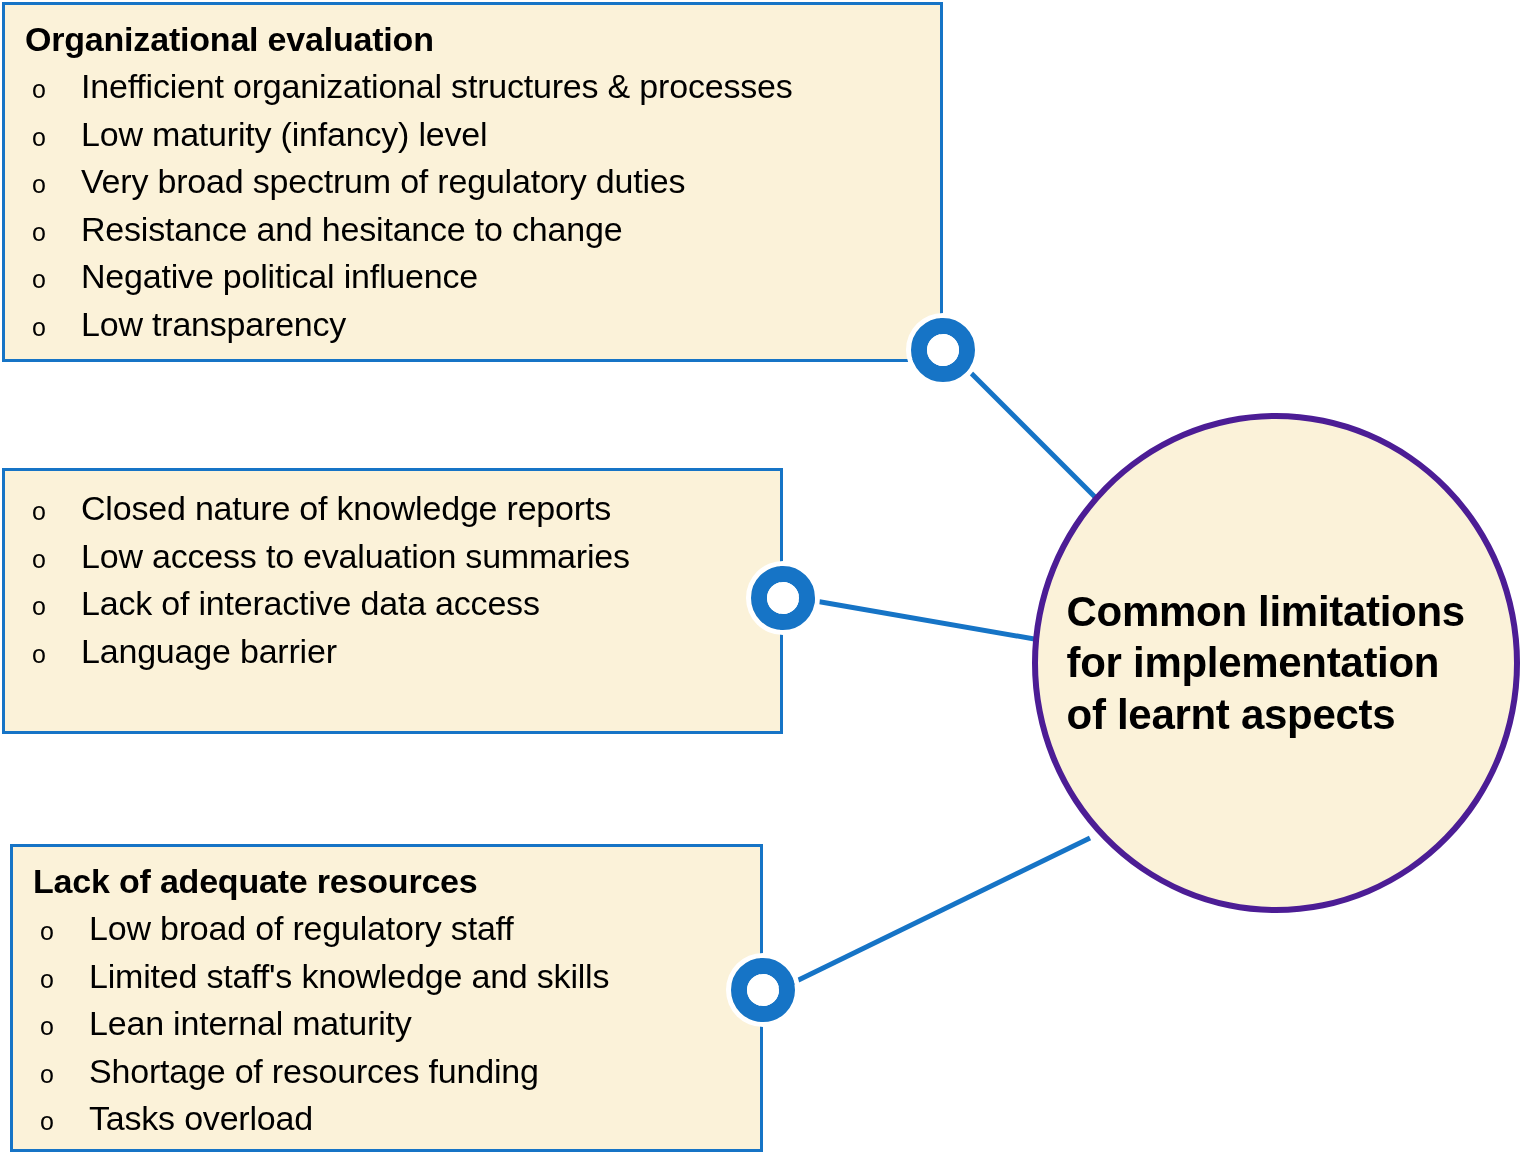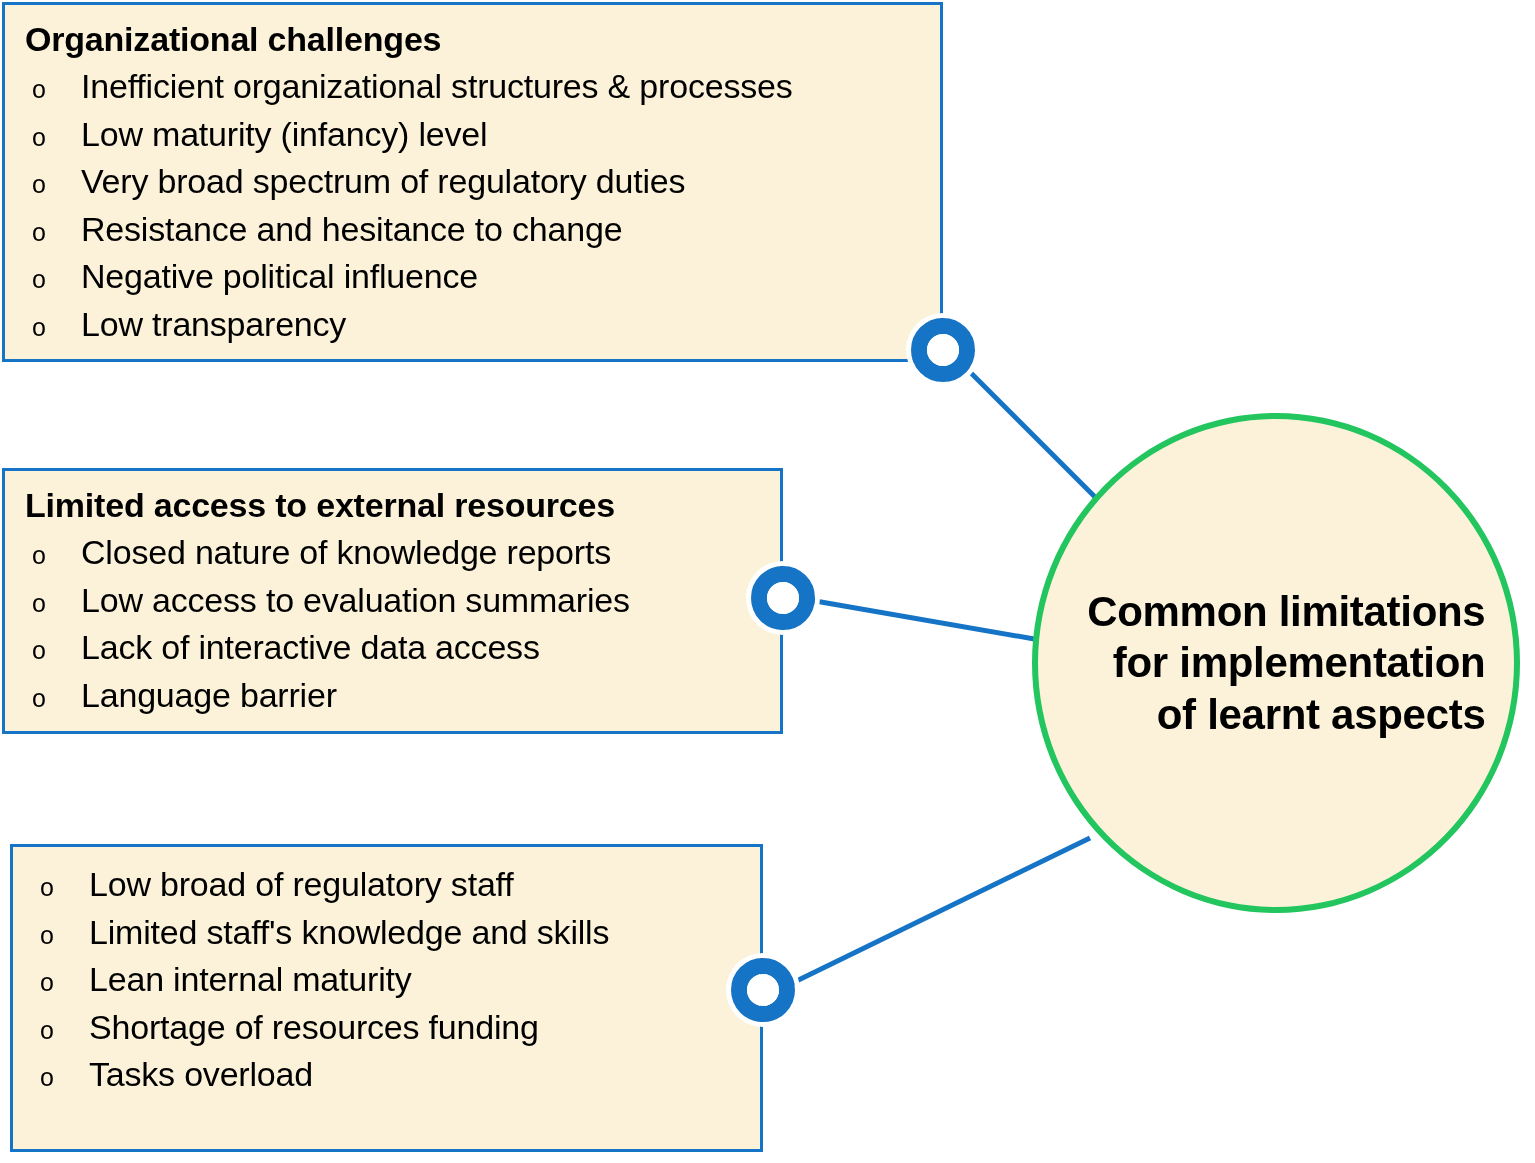--- a/index.html
+++ b/index.html
@@ -69,25 +69,25 @@
     white-space: nowrap;
   }
 
   
   #hub {
     position: absolute;
     z-index: 3;
     box-sizing: border-box;
     border-radius: 50%;
     background: #fbf2d9;
-    border: 6px solid #22c55e;
+    border: 6px solid #4c1d95;
     display: flex;
     align-items: center;
     justify-content: center;
-    text-align: right;
+    text-align: left;
   }
   #hub-label {
     font-weight: bold;
     font-size: 42px;
     line-height: 1.22;
     color: #000000;
     letter-spacing: -0.3px;
     width: 88%;
   }
 
@@ -113,21 +113,21 @@
 
 <div id="stage">
 
   <svg id="connectors" viewBox="0 0 1535 1163" width="1535" height="1163" xmlns="http://www.w3.org/2000/svg">
     <line x1="960" y1="362" x2="1096" y2="498" stroke="#1674c6" stroke-width="5"></line>
     <line x1="798" y1="598" x2="1040" y2="640" stroke="#1674c6" stroke-width="5"></line>
     <line x1="778" y1="990" x2="1090" y2="838" stroke="#1674c6" stroke-width="5"></line>
   </svg>
 
   <div class="panel" style="left:2px; top:2px; width:941px; height:360px;">
-    <div class="panel-title">Organizational challenges</div>
+    <div class="panel-title">Organizational evaluation</div>
     <ul class="bullets">
       <li class="bullet-row">
         <span class="bullet-mark">o</span>
         <span class="bullet-text">Inefficient organizational structures &amp; processes</span>
       </li>
       <li class="bullet-row">
         <span class="bullet-mark">o</span>
         <span class="bullet-text">Low maturity (infancy) level</span>
       </li>
       <li class="bullet-row">
@@ -143,21 +143,20 @@
         <span class="bullet-text">Negative political influence</span>
       </li>
       <li class="bullet-row">
         <span class="bullet-mark">o</span>
         <span class="bullet-text">Low transparency</span>
       </li>
     </ul>
   </div>
 
   <div class="panel" style="left:2px; top:468px; width:781px; height:266px;">
-    <div class="panel-title">Limited access to external resources</div>
     <ul class="bullets">
       <li class="bullet-row">
         <span class="bullet-mark">o</span>
         <span class="bullet-text">Closed nature of knowledge reports</span>
       </li>
       <li class="bullet-row">
         <span class="bullet-mark">o</span>
         <span class="bullet-text">Low access to evaluation summaries</span>
       </li>
       <li class="bullet-row">
@@ -165,20 +164,21 @@
         <span class="bullet-text">Lack of interactive data access</span>
       </li>
       <li class="bullet-row">
         <span class="bullet-mark">o</span>
         <span class="bullet-text">Language barrier</span>
       </li>
     </ul>
   </div>
 
   <div class="panel" style="left:10px; top:844px; width:753px; height:308px;">
+    <div class="panel-title">Lack of adequate resources</div>
     <ul class="bullets">
       <li class="bullet-row">
         <span class="bullet-mark">o</span>
         <span class="bullet-text">Low broad of regulatory staff</span>
       </li>
       <li class="bullet-row">
         <span class="bullet-mark">o</span>
         <span class="bullet-text">Limited staff's knowledge and skills</span>
       </li>
       <li class="bullet-row">

